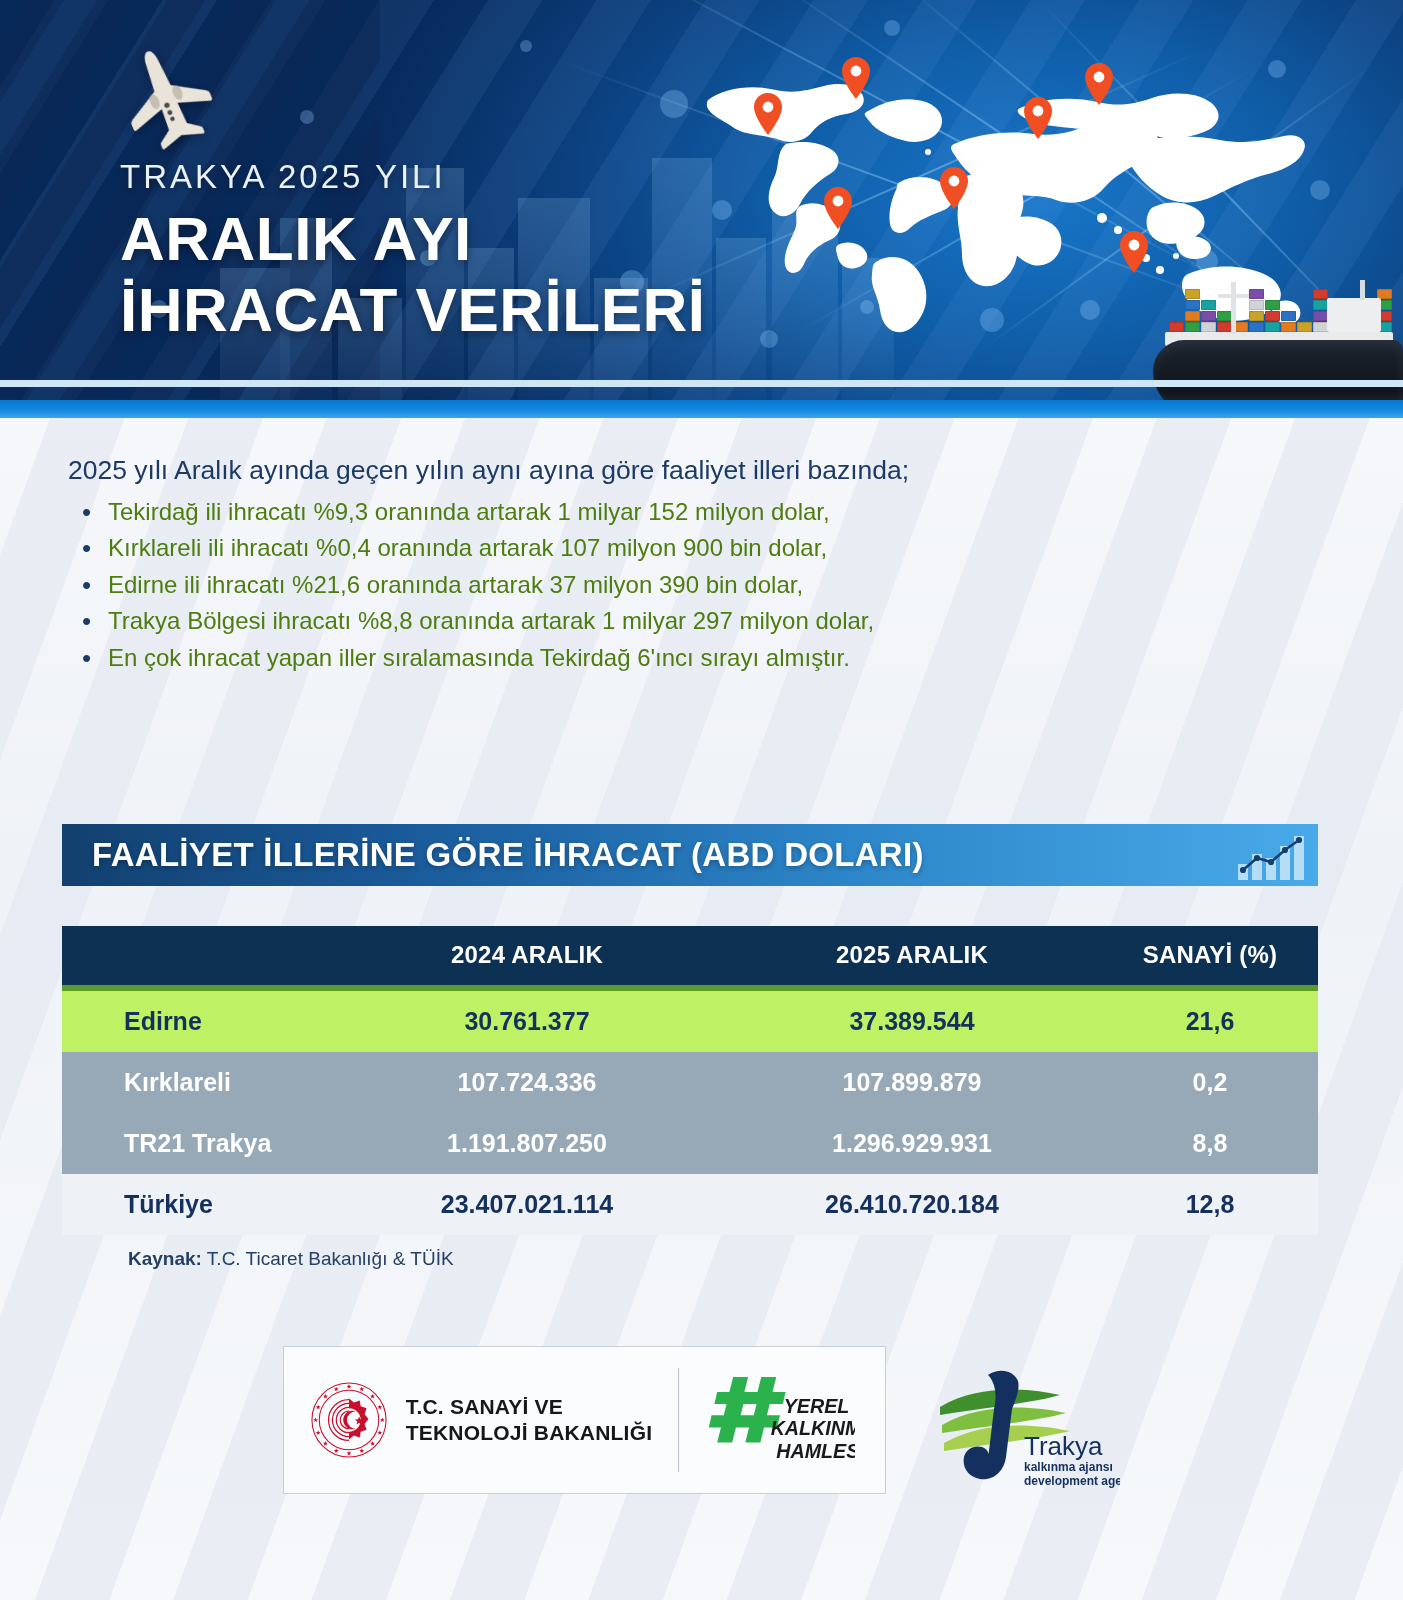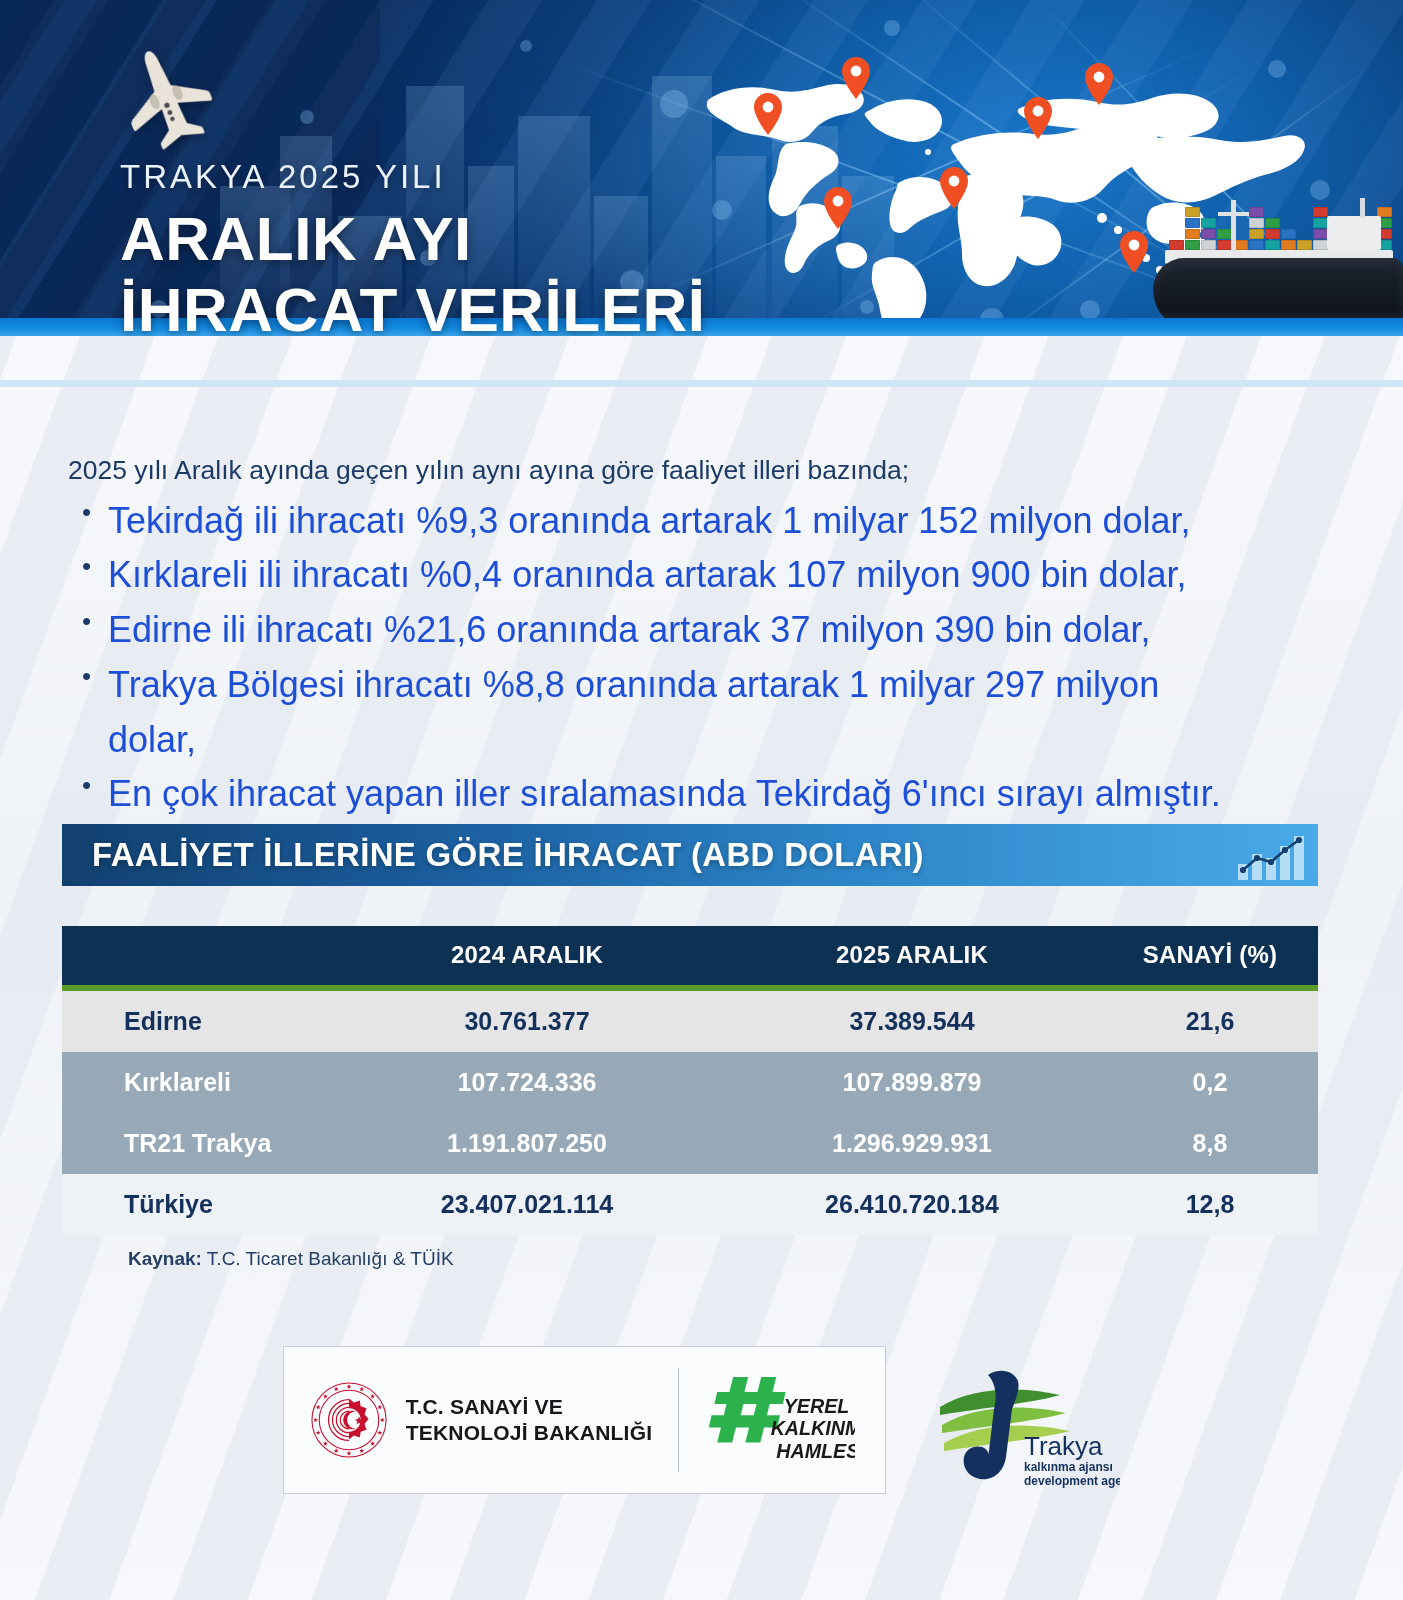--- a/index.html
+++ b/index.html
@@ -18,21 +18,21 @@
         rgba(255,255,255,0) 0px,
         rgba(255,255,255,0) 60px,
         rgba(224,229,238,0.55) 60px,
         rgba(224,229,238,0.55) 130px),
       linear-gradient(180deg,#fbfcfe 0%,#eff2f7 55%,#f6f8fb 100%);
     z-index:0;
   }
 
   
   .banner{
-    position:absolute;left:0;top:0;width:1403px;height:336px;
+    position:absolute;left:0;top:0;width:1403px;height:418px;
     overflow:hidden;z-index:2;
     background:
       radial-gradient(ellipse 700px 420px at 74% 46%, #1877c9 0%, #0f5ca6 38%, #0b3f7d 68%, #07295a 100%),
       linear-gradient(100deg,#0a2148 0%,#10306a 30%,#0d3f86 58%,#0b3370 100%);
   }
   .banner-stripes{
     position:absolute;inset:0;
     background:repeating-linear-gradient(122deg,
       rgba(255,255,255,0.00) 0px,
       rgba(255,255,255,0.00) 46px,
@@ -86,21 +86,21 @@
   .headline{font-size:62px;font-weight:bold;color:#ffffff;line-height:1.02;letter-spacing:.5px;margin-top:14px;
             text-shadow:0 3px 10px rgba(0,0,0,.4);}
   .headline .l2{display:block;margin-top:8px;}
 
   
   .intro{position:absolute;left:68px;top:452px;width:1180px;z-index:5;display:flex;flex-direction:column;}
   .intro-bar{width:12px;background:#16365f;border-radius:1px;flex:none;margin-right:26px;}
   .intro-body{flex:1;color:#1b3a66;}
   .intro-lead{font-size:26.5px;line-height:1.42;color:#1b3a66;}
   .intro-list{list-style:none;margin:4px 0 0 0;padding:0;}
-  .intro-list li{position:relative;padding-left:40px;font-size:36px;line-height:1.52;color:#1d4ed8;}
+  .intro-list li{position:relative;padding-left:40px;font-size:24px;line-height:1.52;color:#4d7c0f;}
   .intro-list li:before{content:"•";position:absolute;left:14px;top:-1px;color:#1b3a66;font-size:26px;}
 
   
   .sectionbar{position:absolute;left:62px;top:824px;width:1256px;height:62px;z-index:5;
     background:linear-gradient(90deg,#12406f 0%,#1a5b9b 28%,#2c85c8 62%,#49aae9 100%);
     display:flex;align-items:center;justify-content:space-between;padding:0 0 0 30px;box-sizing:border-box;}
   .sectionbar h2{margin:0;font-size:33px;font-weight:bold;color:#fff;letter-spacing:.3px;
     text-shadow:0 2px 5px rgba(0,0,0,.28);}
   .bar-icon{width:96px;height:62px;position:relative;flex:none;}
   .bar-icon svg{width:100%;height:100%;display:block;}
@@ -109,21 +109,21 @@
   .tbl{position:absolute;left:62px;top:926px;width:1256px;z-index:5;border-collapse:collapse;table-layout:fixed;}
   .tbl th{background:#0d3152;color:#ffffff;font-size:24px;font-weight:bold;padding:15px 0 16px 0;
           border-bottom:6px solid #5a9c2a;letter-spacing:.2px;}
   .tbl th.c0{width:270px;}
   .tbl th.c1{width:390px;}
   .tbl th.c2{width:380px;}
   .tbl th.c3{width:216px;}
   .tbl td{font-size:25px;font-weight:bold;padding:16px 0;text-align:center;}
   .tbl td.c0{text-align:left;padding-left:62px;}
   .tbl tr.light td{background:#eaeef4;color:#14305c;}
-  .tbl tr.light.r0 td{background:#e5e5e5;}
+  .tbl tr.light.r0 td{background:#bef264;}
   .tbl tr.dark td{background:#97a8b7;color:#ffffff;}
   .tbl tr.light.r4 td{background:#eef1f6;}
 
   .kaynak{position:absolute;left:128px;top:1248px;font-size:19px;color:#243f63;z-index:5;}
   .kaynak b{font-weight:bold;}
 
   
   .footer{position:absolute;left:0;top:1330px;width:1403px;height:180px;z-index:5;
           display:flex;align-items:center;justify-content:center;gap:34px;}
   .logo-box{border:1px solid #c9ced6;background:#fbfcfd;display:flex;align-items:center;height:148px;box-sizing:border-box;}

